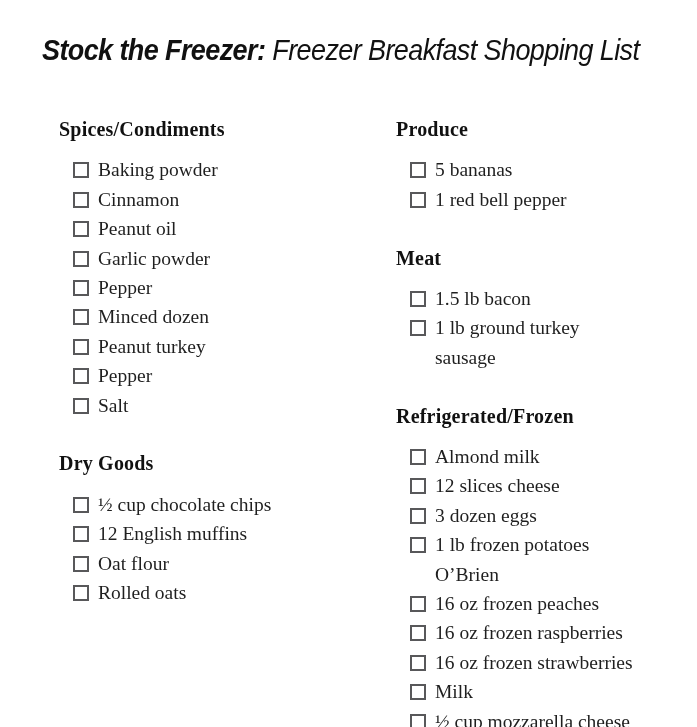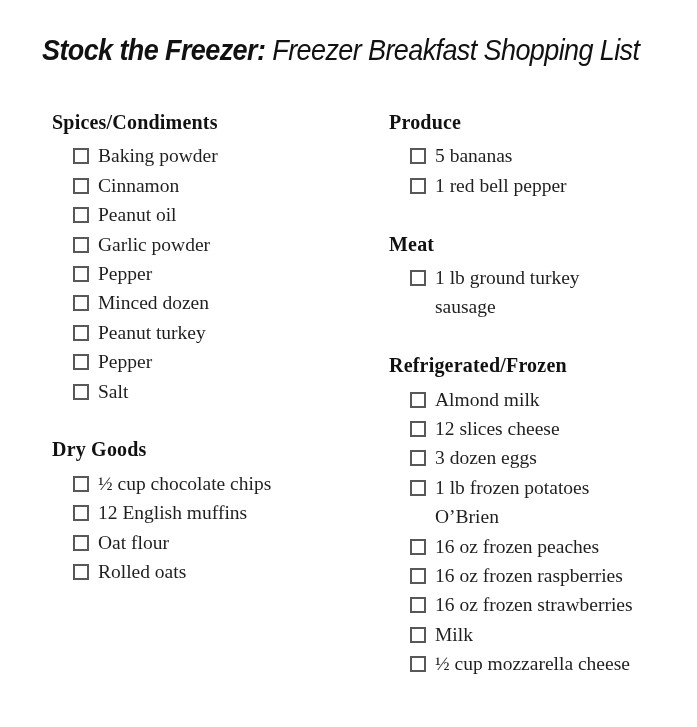--- a/index.html
+++ b/index.html
@@ -41,21 +41,21 @@
     position: absolute;
     left: 48px;
     top: 104px;
     display: flex;
   }
   .column { flex: none; }
   .column-0 { width: 337px; }
   .column-1 { width: 312px; }
   .section { margin: 0 0 29.4px 0; }
   .section-heading {
-    margin: 4px;
+    margin: 11px;
     font-size: 20px;
     line-height: 29.4px;
     font-weight: 700;
     color: var(--heading-color);
     letter-spacing: 0.2px;
   }
   .items {
     list-style: none;
     margin: 0;
     padding: 0 0 0 25px;
@@ -174,20 +174,24 @@
   <li class="item">
     <span class="checkbox" role="checkbox" aria-checked="false"></span>
     <span class="item-label">1 red bell pepper</span>
   </li>
 </ul>
   </section>
 
   <section class="section">
     <h2 class="section-heading">Meat</h2>
     <ul class="items">
+  <li class="item">
+    <span class="checkbox" role="checkbox" aria-checked="false"></span>
+    <span class="item-label">1.5 lb bacon</span>
+  </li>
 
   <li class="item">
     <span class="checkbox" role="checkbox" aria-checked="false"></span>
     <span class="item-label">1 lb ground turkey
 sausage</span>
   </li>
 </ul>
   </section>
 
   <section class="section">

